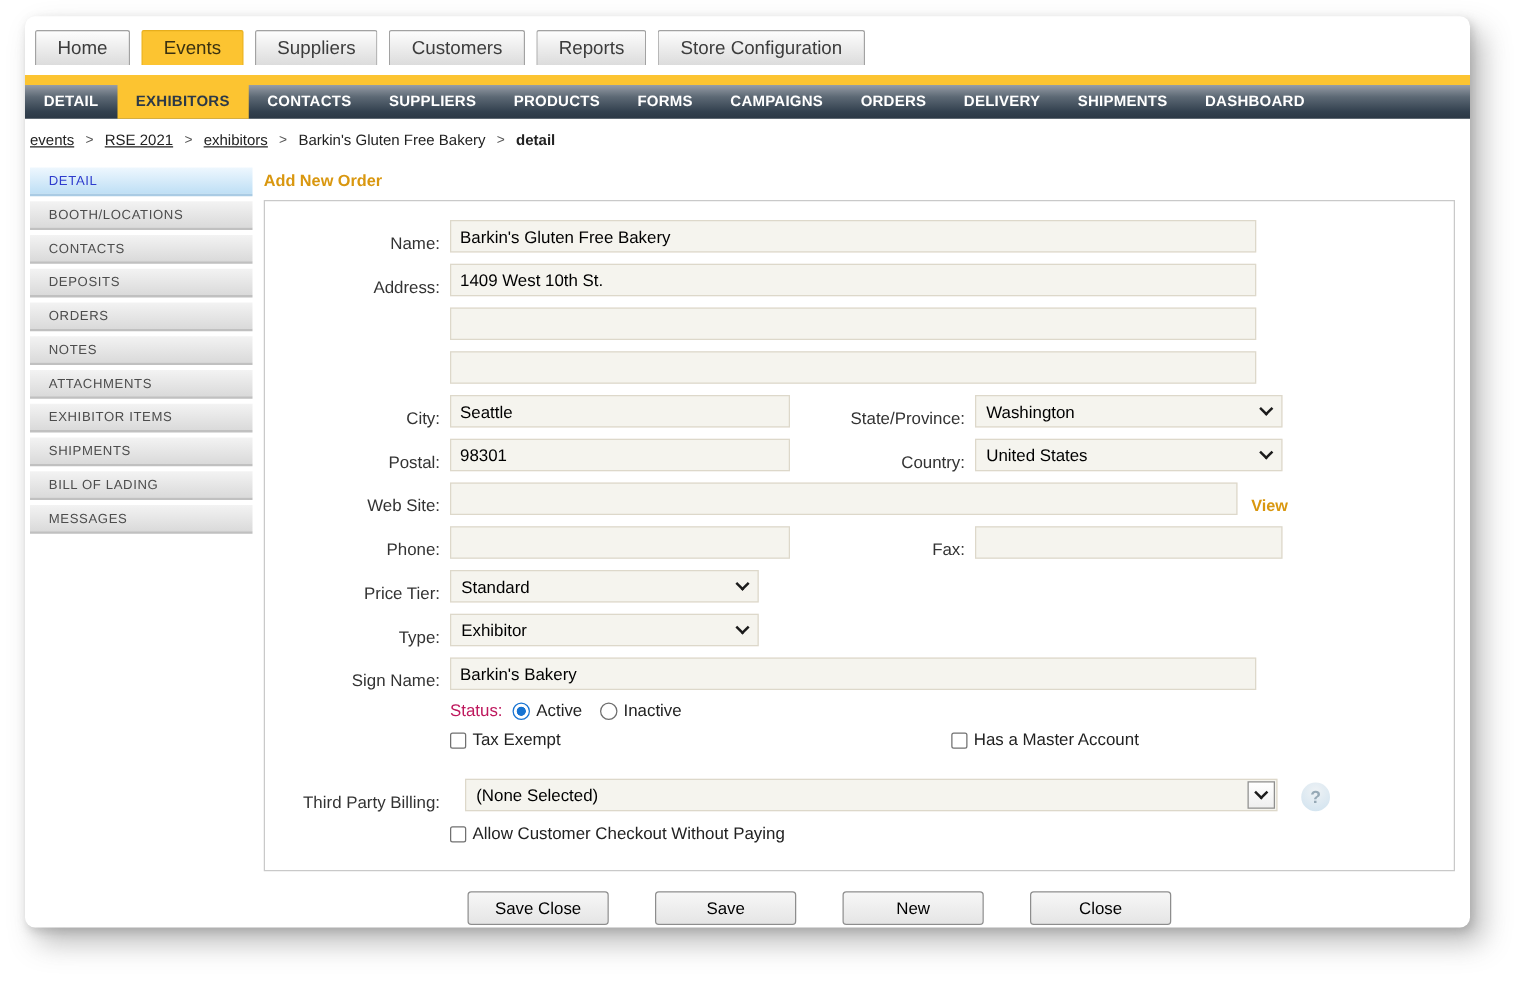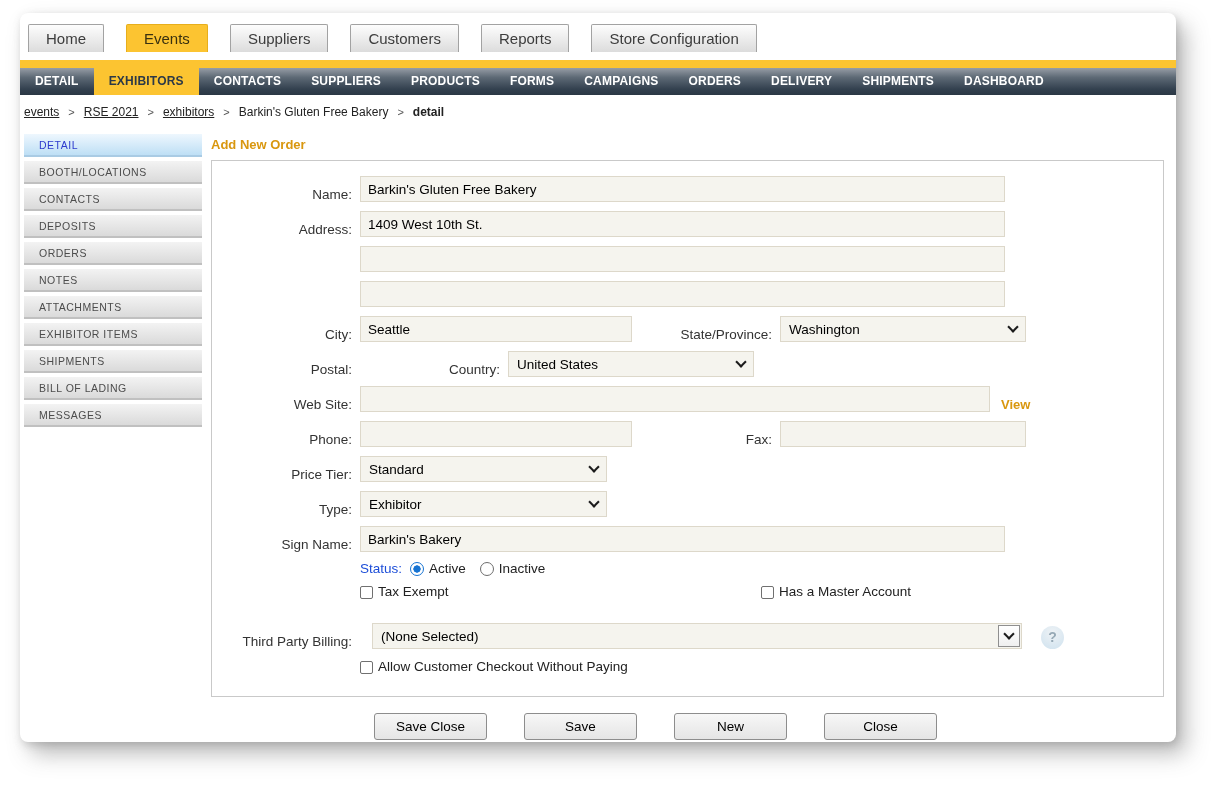--- a/index.html
+++ b/index.html
@@ -4,21 +4,21 @@
 <style>
   * { box-sizing: border-box; margin: 0; padding: 0; }
   html,body { width:1224px; height:791px; background:#fff; overflow:hidden;
               font-family:"Liberation Sans", sans-serif; }
 
   .card{ position:absolute; left:20px; top:13px; width:1156px; height:729px;
          background:#fff; border-radius:8px;
          box-shadow: 10px 12px 22px rgba(90,90,90,.40), 2px 3px 8px rgba(120,120,120,.30); }
 
   
-  .tabs-row{ padding:11px 0 0 8px; display:flex; gap:22px; height:47px; }
+  .tabs-row{ padding:11px 0 0 8px; display:flex; gap:9px; height:47px; }
   .tab{ background:linear-gradient(#fdfdfd,#dcdcdc); border:1px solid #a2a2a2; border-bottom:none;
         border-radius:2px 2px 0 0; padding:0 17px; line-height:27px; height:28px;
         font-size:15px; color:#3c3c3c; cursor:default; }
   .tab.active{ background:#fcc431; border-color:#e7ae1c; color:#3a3110; }
 
   .yellow-strip{ height:8px; background:#fcc431; }
 
   
   .navbar{ height:27px; display:flex;
            background:linear-gradient(#979da6 0%, #5d6975 35%, #33414f 78%, #2b3845 100%); }
@@ -56,21 +56,21 @@
   .w-full{ width:645px; } .w-half{ width:272px; } .w-web{ width:630px; } .w-q{ width:246px;gap:40px; }
 
   .fselect{ height:26px; background:#f5f4ee; border:1px solid #ddd8ca; padding:0 8px;
             font-size:13.5px; color:#000; display:flex; align-items:center; cursor:pointer; }
   .fselect .sel-text{ flex:1; }
   .chev{ width:8px; height:8px; border-right:2px solid #1b1b1b; border-bottom:2px solid #1b1b1b;
          transform:rotate(45deg); margin-top:-4px; flex:none; }
 
   .view-link{ color:#d9970f; font-weight:bold; font-size:13px; margin-left:11px; cursor:pointer; }
 
-  .status-label{ font-size:13.5px; color:#1d4ed8; margin-right:8px; }
+  .status-label{ font-size:13.5px; color:#be185d; margin-right:8px; }
   .radio{ width:14px; height:14px; border-radius:50%; border:1.5px solid #6d6d6d; background:#fff;
           display:inline-block; margin-right:5px; flex:none; cursor:pointer; }
   .radio.checked{ border-color:#1673d2;
                   background:radial-gradient(circle,#1673d2 0 40%,#fff 46%); }
   .radio-label{ font-size:13.5px; color:#222; margin-right:14px; }
   .checkbox{ width:13px; height:13px; border:1.5px solid #707070; border-radius:2px; background:#fff;
              display:inline-block; margin-right:5px; flex:none; cursor:pointer; }
   .check-label{ font-size:13.5px; color:#222; }
 
   .tpb-select{ width:650px; height:26px; background:#f5f4ee; border:1px solid #ddd8ca;
@@ -175,20 +175,21 @@
           <input class="finput w-half" value="Seattle" style="">
           <div class="flabel2">State/Province:</div>
           <div class="fselect w-q">
             <span class="sel-text">Washington</span>
             <span class="chev"></span>
           </div>
         </div>
 
         <div class="frow">
           <div class="flabel">Postal:</div>
+          <input class="finput w-half" value="98301" style="">
           <div class="flabel2">Country:</div>
           <div class="fselect w-q">
             <span class="sel-text">United States</span>
             <span class="chev"></span>
           </div>
         </div>
 
         <div class="frow">
           <div class="flabel">Web Site:</div>
           <input class="finput w-web" value="" style="">

